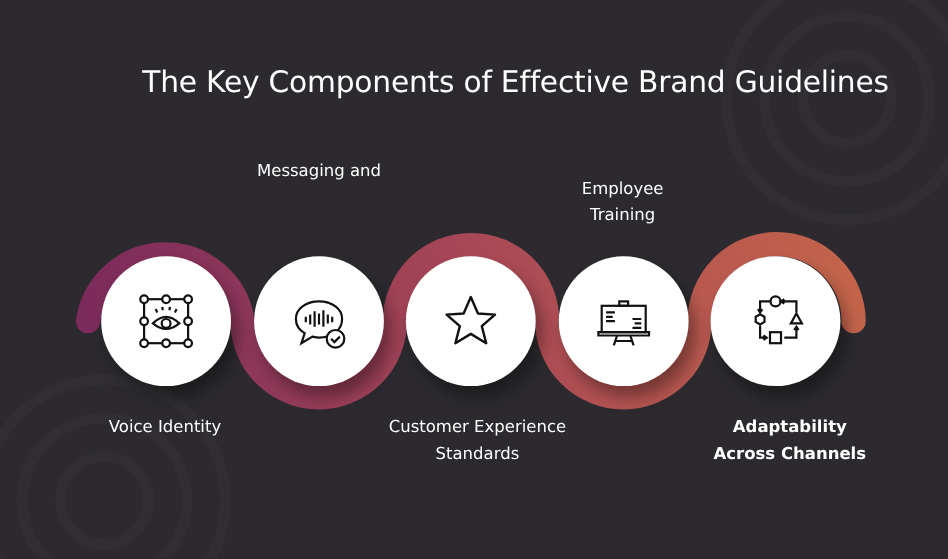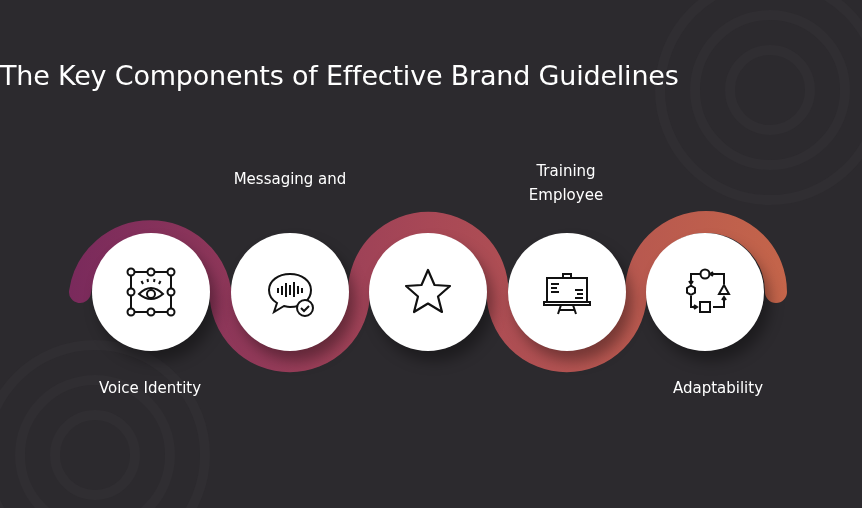--- a/index.html
+++ b/index.html
@@ -1,19 +1,19 @@
 <!DOCTYPE html>
 <html><head>
 <meta charset="utf-8">
 <style>
   html, body { margin:0; padding:0; }
   body { width:862px; height:508px; overflow:hidden; background:#2c2a2e; font-family:"DejaVu Sans", sans-serif; }
   .canvas { position:relative; width:862px; height:508px; background:#2c2a2e; overflow:hidden; }
   .bg-deco { position:absolute; left:0; top:0; }
-  .title { position:absolute; left:0; top:60px; width:808px; text-align:left; color:#ffffff; font-size:27px; letter-spacing:-0.2px; font-family:"DejaVu Sans", sans-serif; }
+  .title { position:absolute; left:0; top:60px; width:808px; text-align:right; color:#ffffff; font-size:27px; letter-spacing:-0.2px; font-family:"DejaVu Sans", sans-serif; }
   .ribbon { position:absolute; left:0; top:0; }
   .node { position:absolute; width:118px; height:118px; border-radius:50%; background:#ffffff; box-shadow: 6px 10px 14px rgba(0,0,0,0.35); display:flex; align-items:center; justify-content:center; }
   .node svg { width:60px; height:60px; }
   .label { position:absolute; color:#ffffff; font-size:15px; line-height:24px; text-align:center; width:200px; }
   .label span { display:block; }
 </style>
 </head>
 <body>
 
 <div class="canvas">
@@ -69,53 +69,58 @@
   </div>
 
   <div class="node" style="left:231px; top:233px;">
     <svg viewBox="0 0 60 60" fill="none" stroke="#111" stroke-width="2">
       <path d="M30 12 C18 12 9 19 9 28 C9 34 12 38 17 41 L14 50 L24 44 C26 44.5 28 45 30 45 C42 45 51 38 51 28 C51 19 42 12 30 12 Z"></path>
       <path d="M18 26 v5 M22 24 v9 M26 21 v14 M30 23 v10 M34 20 v15 M38 24 v8 M42 26 v5"></path>
       <circle cx="45" cy="46" r="8" fill="#fff"></circle>
       <path d="M41 46 l3 3 l5 -5"></path>
     </svg>
   </div>
-  <div class="label" style="left:190px; top:167px;">
+  <div class="label" style="left:190px; top:143px;">
     <span>Messaging and</span>
   </div>
 
   <div class="node" style="left:369px; top:233px;">
     <svg viewBox="0 0 60 60" fill="none" stroke="#111" stroke-width="2.2" stroke-linejoin="round">
       <path d="M30 8 L36.5 23 L52 24 L40 34.5 L44 50 L30 41.5 L16 50 L20 34.5 L8 24 L23.5 23 Z"></path>
     </svg>
+  </div>
+  <div class="label" style="left:334px; top:376px;">
+    <span>Customer Experience</span>
+    <span>Standards</span>
   </div>
 
   <div class="node" style="left:508px; top:233px;">
     <svg viewBox="0 0 60 60" fill="none" stroke="#111" stroke-width="2">
       <rect x="10" y="16" width="40" height="24"></rect>
       <rect x="26" y="12" width="8" height="4"></rect>
       <path d="M7 40 h46 v3 h-46 z"></path>
       <path d="M14 22 h8 M14 26 h6 M14 30 h8 M38 28 h8 M40 32 h6 M38 36 h8"></path>
       <path d="M24 43 l-3 9 M36 43 l3 9 M23 48 h14"></path>
     </svg>
   </div>
   <div class="label" style="left:466px; top:159px;">
+    <span>Employee</span>
     <span>Training</span>
-    <span>Employee</span>
   </div>
 
   <div class="node" style="left:646px; top:233px;">
     <svg viewBox="0 0 60 60" fill="none" stroke="#111" stroke-width="2">
       <circle cx="30" cy="12" r="4.5"></circle>
       <path d="M12 26 l4 -2.3 l4 2.3 v4.6 l-4 2.3 l-4 -2.3 z"></path>
       <path d="M44 32 l5 -9 l5 9 z"></path>
       <rect x="25" y="40" width="10" height="10"></rect>
       <path d="M25 12 h-9 v9 M14 19 l2 3 l2 -3"></path>
       <path d="M16 34 v11 h6 M19 43 l3 2 l-3 2"></path>
       <path d="M38 45 h11 v-9 M47 38 l2 -3 l2 3"></path>
       <path d="M49 22 v-10 h-13 M38 10 l-3 2 l3 2"></path>
     </svg>
   </div>
-  <div class="label" style="left:618px; top:376px;">
+  <div class="label" style="left:618px; top:376px;font-weight:bold;">
     <span>Adaptability</span>
+    <span>Across Channels</span>
   </div>
 
 </div>
 
 </body></html>

